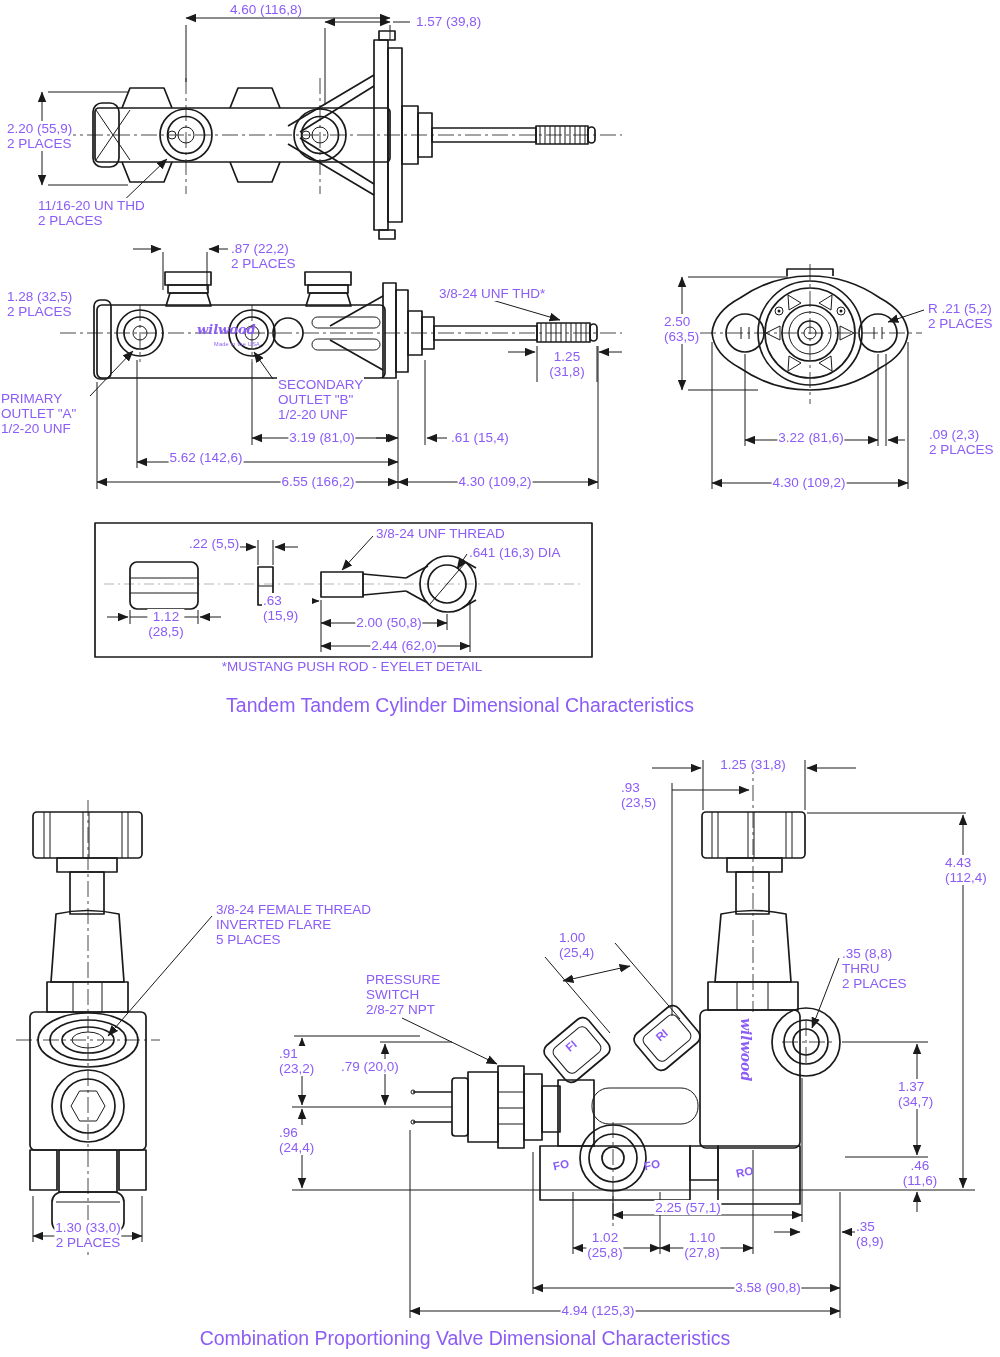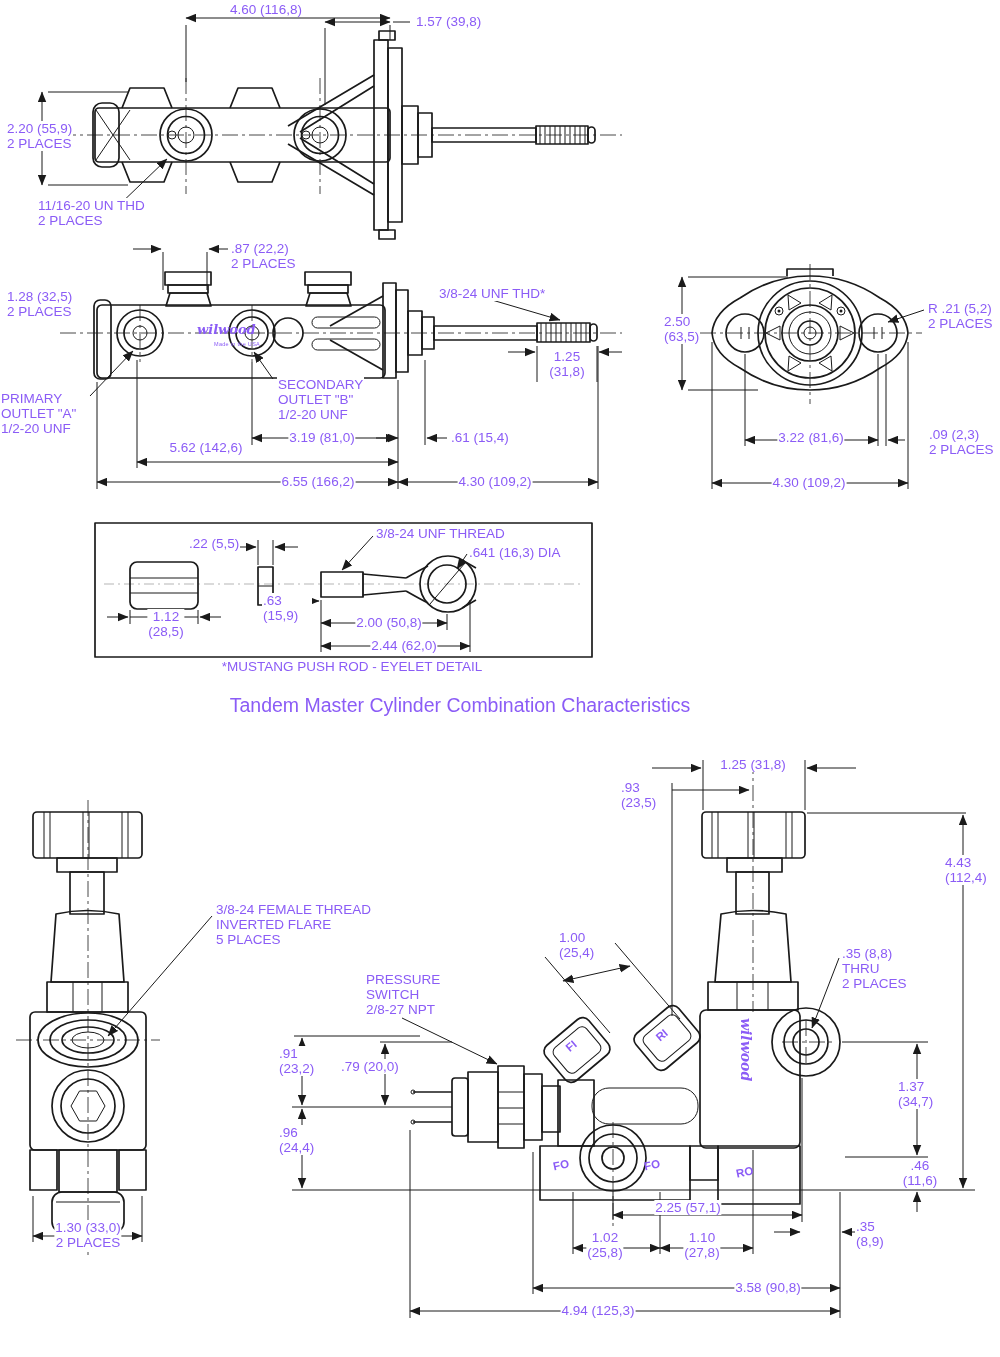--- a/index.html
+++ b/index.html
@@ -294,21 +294,21 @@
 <div class="lb c" style="left:567px;top:349px">1.25
 (31,8)</div>
 <div class="lb r" style="left:0px;top:391px;width:86px">PRIMARY
 OUTLET "A"
 1/2-20 UNF</div>
 <div class="lb" style="left:277px;top:377px">SECONDARY
 OUTLET "B"
 1/2-20 UNF</div>
 <div class="lb c" style="left:322px;top:430px">3.19 (81,0)</div>
 <div class="lb" style="left:450px;top:430px">.61 (15,4)</div>
-<div class="lb c" style="left:206px;top:440px">5.62 (142,6)</div>
+<div class="lb c" style="left:206px;top:450px">5.62 (142,6)</div>
 <div class="lb c" style="left:318px;top:474px">6.55 (166,2)</div>
 <div class="lb c" style="left:495px;top:474px">4.30 (109,2)</div>
 
 <div class="lb" style="left:663px;top:314px">2.50
 (63,5)</div>
 <div class="lb" style="left:927px;top:301px">R .21 (5,2)
 2 PLACES</div>
 <div class="lb c" style="left:811px;top:430px">3.22 (81,6)</div>
 <div class="lb" style="left:928px;top:427px">.09 (2,3)
 2 PLACES</div>
@@ -318,21 +318,21 @@
 <div class="lb" style="left:375px;top:526px">3/8-24 UNF THREAD</div>
 <div class="lb" style="left:468px;top:545px">.641 (16,3) DIA</div>
 <div class="lb c" style="left:166px;top:609px">1.12
 (28,5)</div>
 <div class="lb r" style="left:262px;top:593px;width:48px">.63
 (15,9)</div>
 <div class="lb c" style="left:389px;top:615px">2.00 (50,8)</div>
 <div class="lb c" style="left:404px;top:638px">2.44 (62,0)</div>
 <div class="lb c nobg" style="left:352px;top:659px">*MUSTANG PUSH ROD - EYELET DETAIL</div>
 
-<div class="lb c title" style="left:460px;top:695px">Tandem Master Cylinder Combination Characteristics</div>
+<div class="lb c title" style="left:460px;top:695px">Tandem Tandem Cylinder Dimensional Characteristics</div>
 
 <div class="logo" style="position:absolute;left:197px;top:322px">wilwood</div>
 <div class="logo-sub" style="position:absolute;left:214px;top:341px">Made in the USA</div>
 
 <div class="lb c" style="left:753px;top:757px">1.25 (31,8)</div>
 <div class="lb" style="left:620px;top:780px">.93
 (23,5)</div>
 <div class="lb" style="left:944px;top:855px">4.43
 (112,4)</div>
 <div class="lb" style="left:215px;top:902px">3/8-24 FEMALE THREAD
@@ -368,14 +368,15 @@
 2 PLACES</div>
 
 <div class="port" style="position:absolute;left:566px;top:1040px;transform:rotate(-40deg)">FI</div>
 <div class="port" style="position:absolute;left:656px;top:1029px;transform:rotate(-40deg)">RI</div>
 <div class="port" style="position:absolute;left:553px;top:1159px;transform:rotate(-12deg)">FO</div>
 <div class="port" style="position:absolute;left:644px;top:1159px;transform:rotate(-12deg)">FO</div>
 <div class="port" style="position:absolute;left:736px;top:1166px;transform:rotate(-12deg)">RO</div>
 
 <div class="vlogo" style="position:absolute;left:738px;top:1018px;height:110px">wilwood</div>
 
+<div class="lb c title" style="left:465px;top:1328px">Combination Proportioning Valve Dimensional Characteristics</div>
 
 </div>
 
 </body></html>

